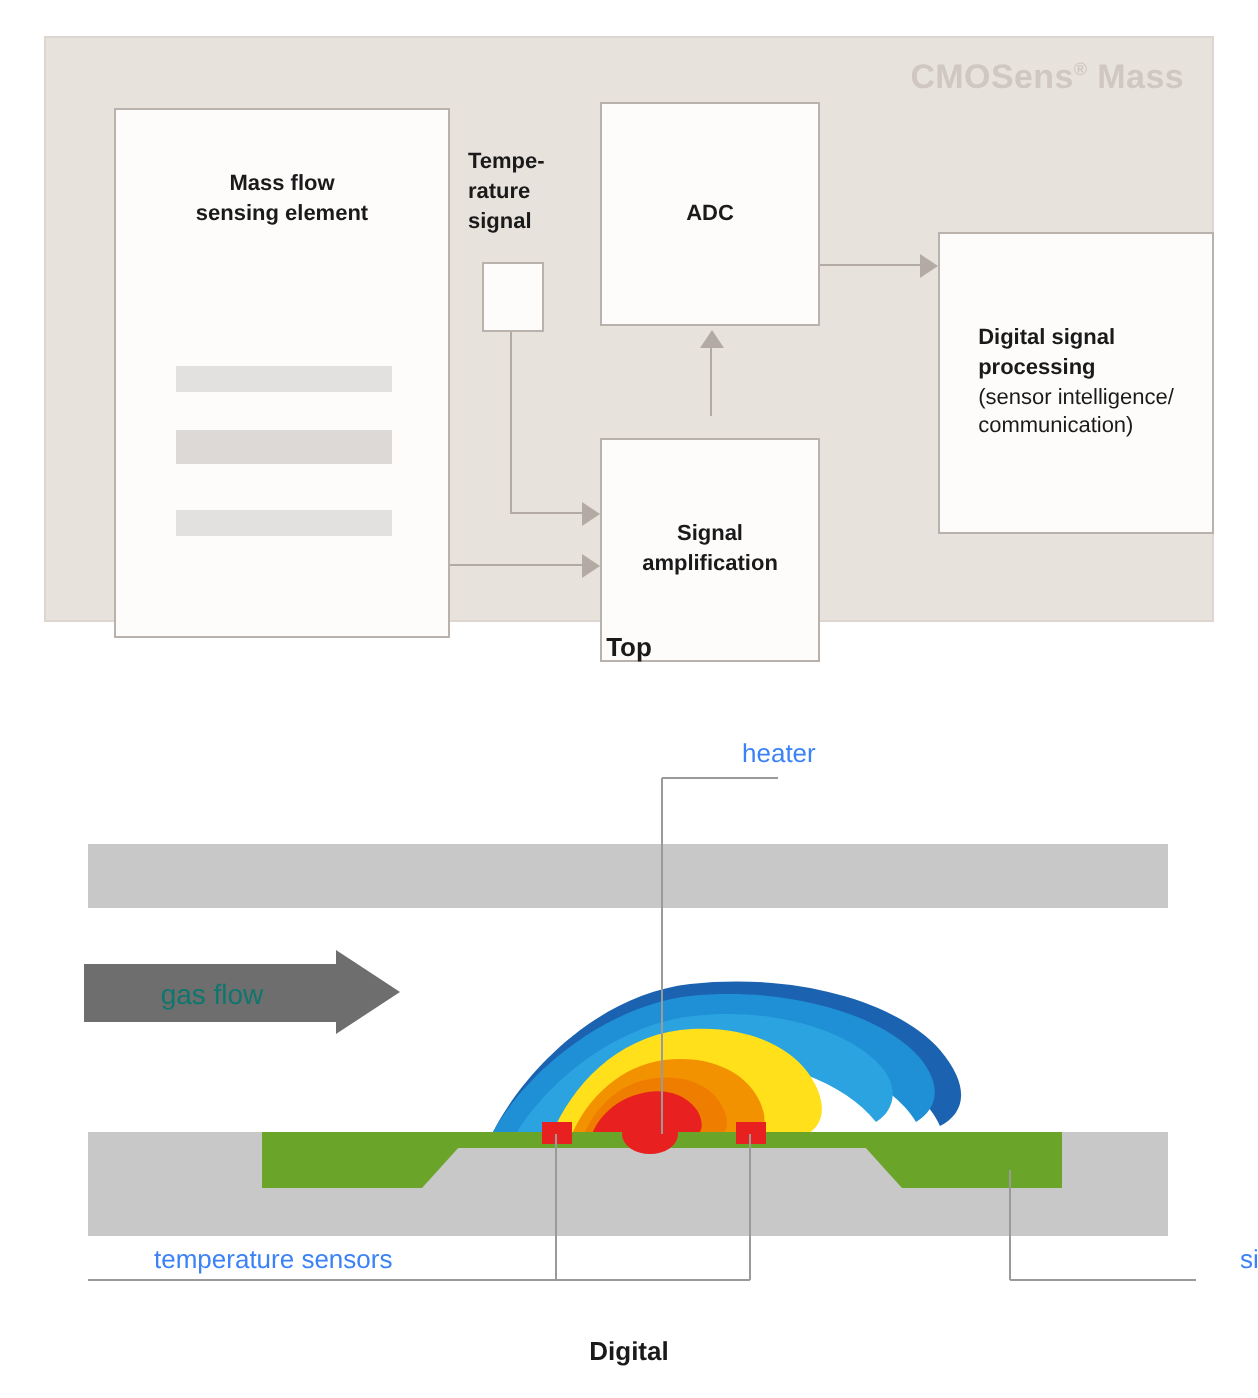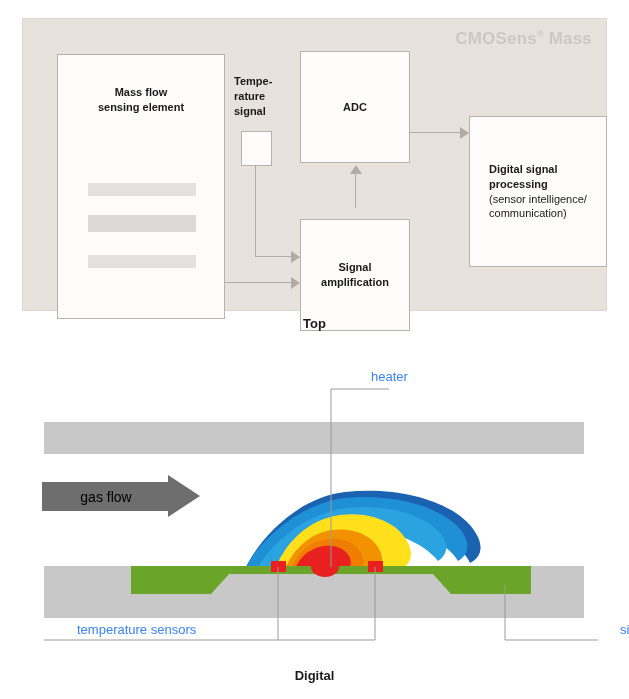--- a/index.html
+++ b/index.html
@@ -78,21 +78,21 @@
     position:absolute;left:0;top:7px;width:128px;height:29px;background:#6e6e6e;
   }
   #gasflow .head{
     position:absolute;left:126px;top:0;width:0;height:0;
     border-top:21.5px solid transparent;border-bottom:21.5px solid transparent;
     border-left:32px solid #6e6e6e;
   }
   #gasflow .lbl{
     position:absolute;left:0;top:7px;width:128px;height:29px;
     display:flex;align-items:center;justify-content:center;
-    color:#000000;font-size:14px;font-weight:400;
+    color:#0f766e;font-size:14px;font-weight:400;
   }
 
   #silicon-svg{position:absolute;left:0;top:0;width:629px;height:354px;}
 
   .blbl{position:absolute;font-size:13px;font-weight:400;color:#3b82f6;white-space:nowrap;padding-left:37px;}
   #lbl-heater{left:334px;top:24px;}
   #lbl-tempsens{left:40px;top:277px;}
   #lbl-silicon{left:562px;top:277px;margin-left:21px;}
 
   #caption-bottom{

